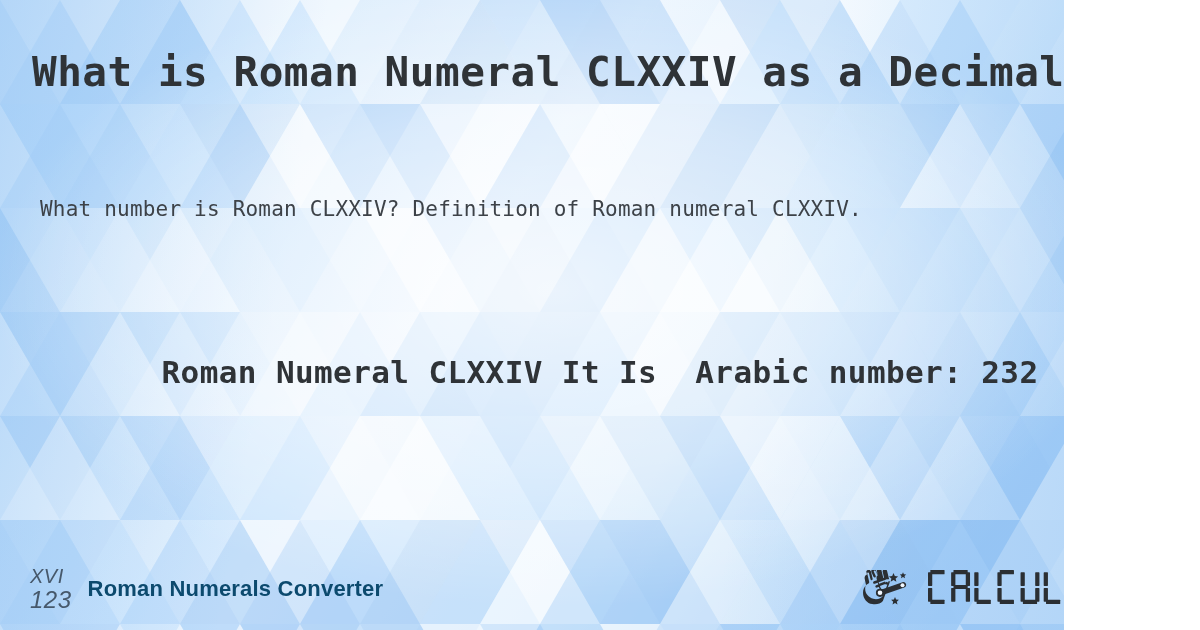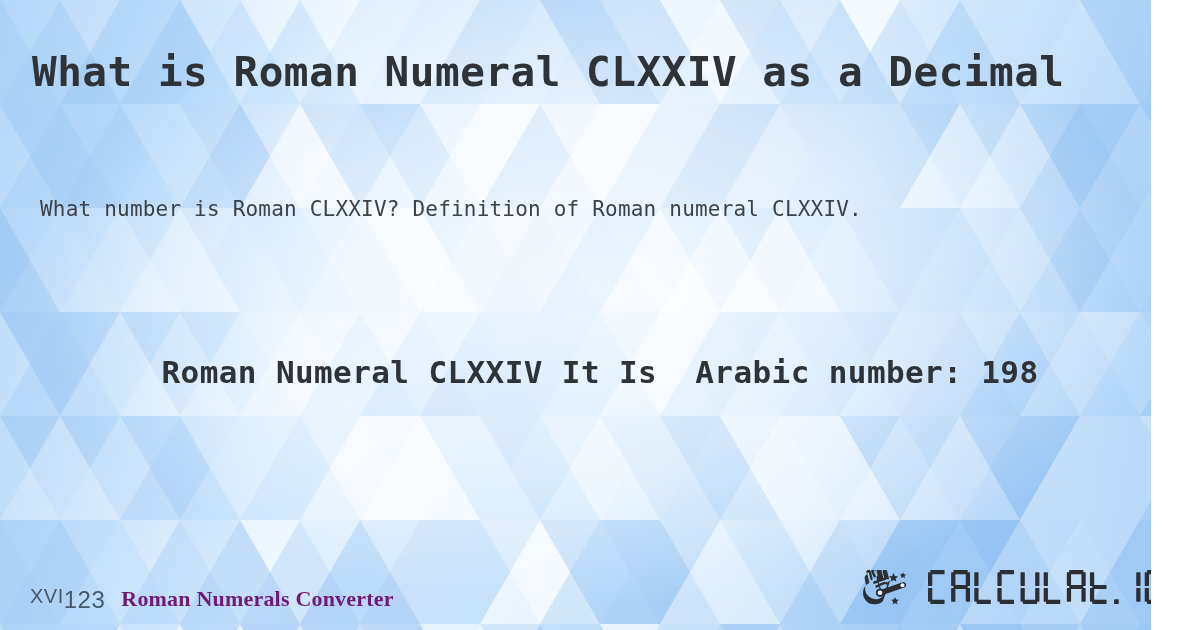--- a/index.html
+++ b/index.html
@@ -8,21 +8,21 @@
   }
   body {
     width: 1200px;
     height: 630px;
     overflow: hidden;
     font-family: "DejaVu Sans Mono", monospace;
   }
 
   #page {
     position: relative;
-    width: 1151px;
+    width: 1064px;
     height: 630px;
     overflow: hidden;
     background: #bcdcfa;
   }
 
   
   #bg-pattern {
     position: absolute;
     inset: 0;
     width: 1200px;
@@ -102,41 +102,42 @@
   #brand-left {
     position: absolute;
     left: 30px;
     bottom: 18px;
     display: flex;
     align-items: center;
     gap: 16px;
   }
   #rn-logo-mark {
     display: flex;
-    flex-direction: row;
+    flex-direction: column;
     align-items: flex-start;
     line-height: 1;
     font-family: "Liberation Sans", sans-serif;
     color: #46586b;
+    font-style: italic;
   }
   #rn-logo-mark .lm-top {
     font-size: 20px;
     letter-spacing: 0.5px;
   }
   #rn-logo-mark .lm-bot {
     font-size: 24px;
     letter-spacing: 0.5px;
     margin-top: 2px;
   }
   #brand-left-text {
-    font-family: Liberation Serif, serif;
+    font-family: Liberation Sans, sans-serif;
     font-weight: bold;
     font-size: 22px;
     letter-spacing: 0.2px;
-    color: #701a75;
+    color: #0c4a6e;
   }
 
   #brand-right {
     position: absolute;
     right: 32px;
     bottom: 20px;
     display: flex;
     align-items: center;
     gap: 8px;
   }
@@ -639,21 +640,21 @@
   </svg>
 
   <div id="bg-wash"></div>
 
   <div id="content">
 
     <h1 id="page-title">What is Roman Numeral CLXXIV as a Decimal</h1>
 
     <p id="page-subtitle">What number is Roman CLXXIV? Definition of Roman numeral CLXXIV.</p>
 
-    <div id="result-line">Roman Numeral CLXXIV It Is  Arabic number: 198</div>
+    <div id="result-line">Roman Numeral CLXXIV It Is  Arabic number: 232</div>
 
     <div id="footer">
 
       <div id="brand-left">
         <div id="rn-logo-mark">
           <span class="lm-top">XVI</span>
           <span class="lm-bot">123</span>
         </div>
         <span id="brand-left-text">Roman Numerals Converter</span>
       </div>

